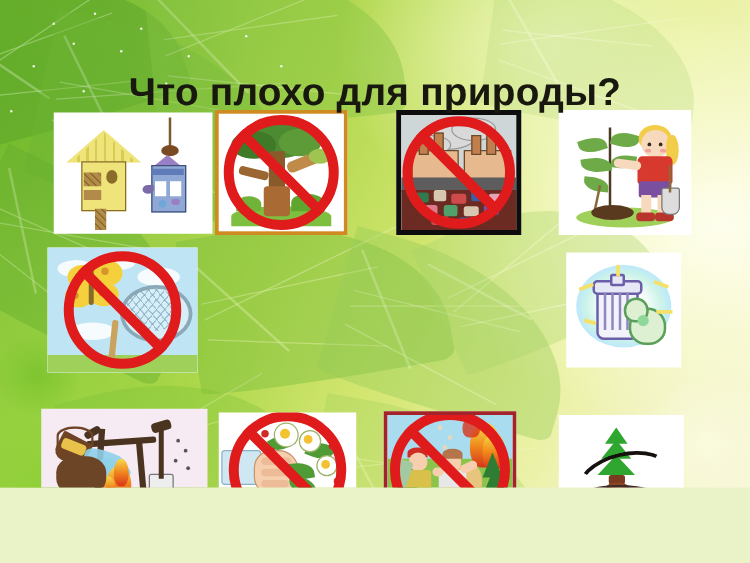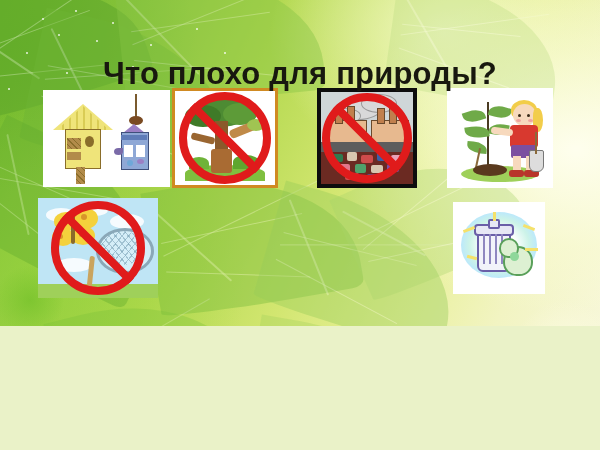--- a/index.html
+++ b/index.html
@@ -3,21 +3,21 @@
 <meta charset="utf-8">
 <title>Что плохо для природы?</title>
 <style>
   html,body{margin:0;padding:0;}
   body{
     width:600px;height:450px;overflow:hidden;
     font-family:"Liberation Sans","DejaVu Sans",sans-serif;
     background:#eaf2c8;
   }
   #slide{
-    position:relative;width:600px;height:326px;overflow:hidden;
+    position:relative;width:600px;height:390px;overflow:hidden;
     background:
       radial-gradient(ellipse 330px 230px at 96% 46%, rgba(255,255,240,.95) 0%, rgba(250,252,215,.55) 42%, rgba(240,246,190,0) 72%),
       radial-gradient(ellipse 250px 200px at 74% 10%, rgba(244,250,205,.85) 0%, rgba(230,244,170,0) 70%),
       radial-gradient(ellipse 300px 260px at 6% 86%, rgba(150,214,60,.60) 0%, rgba(168,220,80,0) 70%),
       radial-gradient(ellipse 260px 200px at 2% 14%, rgba(108,184,42,.72) 0%, rgba(130,196,60,0) 72%),
       linear-gradient(115deg,#73b92a 0%, #8ec63f 18%, #b2d84e 38%, #d2e670 56%, #e8f09a 72%, #f2f4c2 86%, #f7f7d8 100%);
   }
 
   
   .bg-layer{position:absolute;inset:0;pointer-events:none;}

